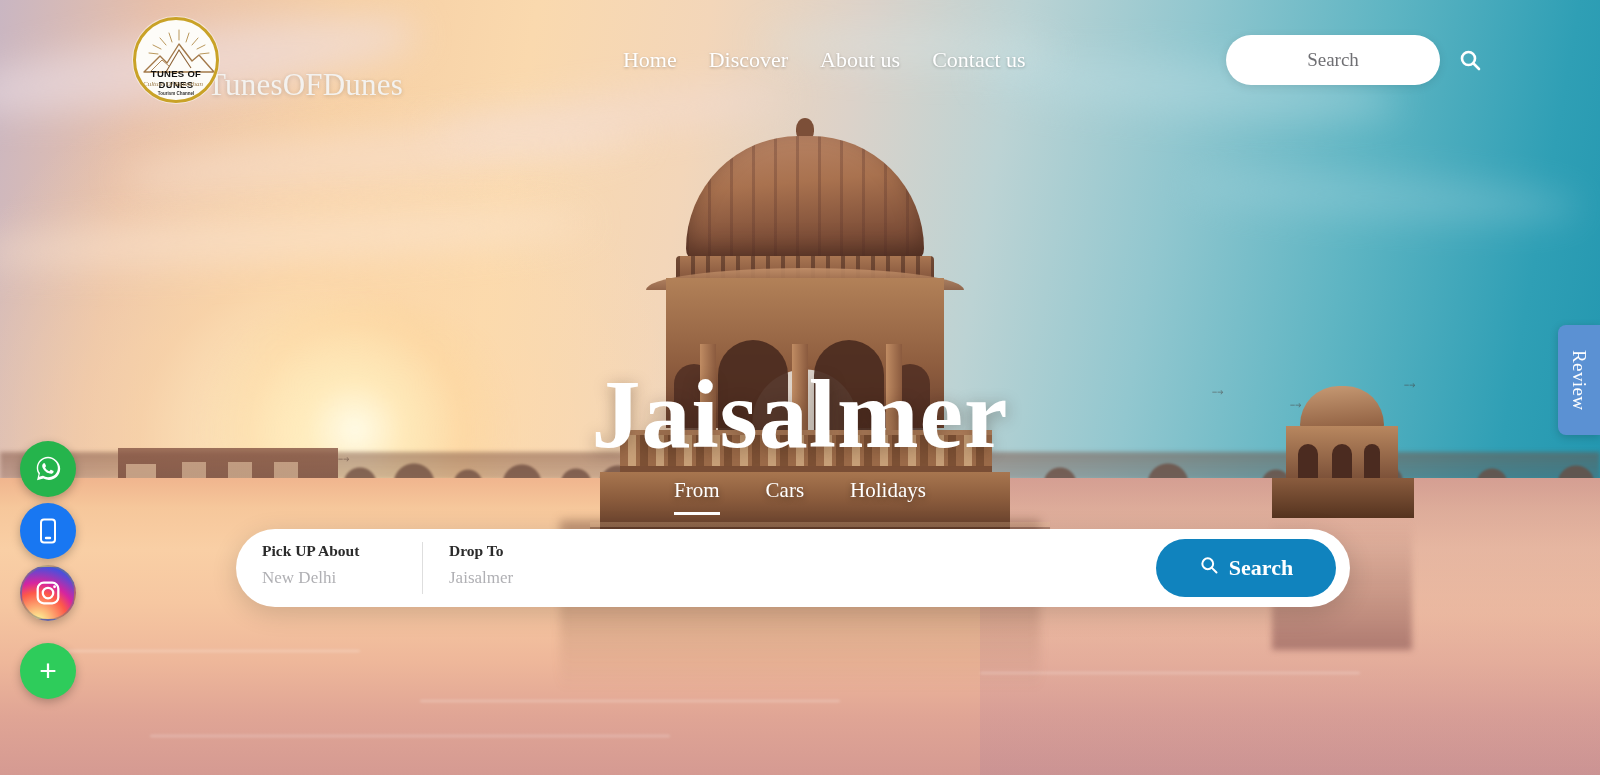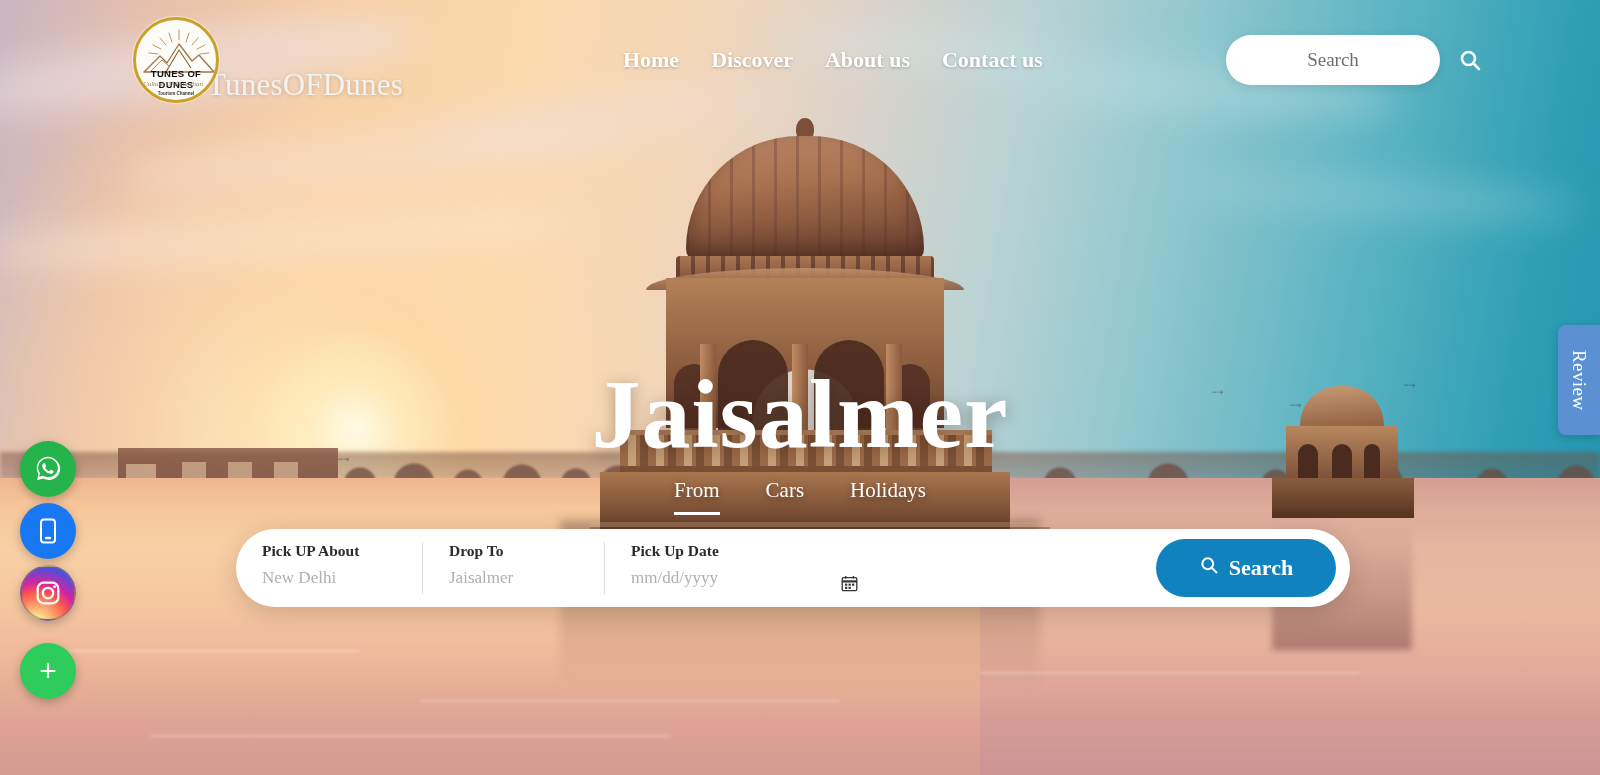--- a/index.html
+++ b/index.html
@@ -265,21 +265,21 @@
   }
   .brand-text {
     margin-left:-12px;
     font-size:31px; color:#f4f2ef; letter-spacing:.2px;
     text-shadow:0 1px 4px rgba(0,0,0,.18);
   }
 
   .nav { display:flex; gap:32px; margin-left:220px; }
   .nav a {
     color:#ffffff; text-decoration:none;
-    font-size:22px; font-weight:bold;
+    font-size:22px; font-weight:normal;
     text-shadow:0 1px 3px rgba(0,0,0,.25);
   }
 
   .search-wrap { display:flex; align-items:center; margin-left:auto; margin-right:118px; gap:18px; }
   .search-pill {
     width:214px; height:50px; border-radius:26px;
     background:#fff; border:none; outline:none;
     text-align:center;
     font-family:"Liberation Serif", serif;
     font-size:19px; color:#6f6f73;
@@ -502,37 +502,20 @@
     <div class="field f-pick">
       <div class="f-label">Pick UP About</div>
       <input class="f-value" type="text" placeholder="New Delhi" style="">
     </div>
 
     <div class="field f-drop">
       <div class="f-label">Drop To</div>
       <input class="f-value" type="text" placeholder="Jaisalmer" style="">
     </div>
 
-    <div class="field f-date">
-      <div class="f-label">Pick Up Date</div>
-      <input class="f-value" type="text" placeholder="mm/dd/yyyy" style="">
-      <span class="cal-icon">
-        <svg width="17" height="17" viewBox="0 0 17 17" fill="none" stroke="#333" stroke-width="1.3">
-          <rect x="1.2" y="2.6" width="14.6" height="13" rx="1.3"></rect>
-          <line x1="1.2" y1="6.4" x2="15.8" y2="6.4" stroke-width="2.2"></line>
-          <line x1="4.6" y1="1" x2="4.6" y2="3.6"></line>
-          <line x1="12.4" y1="1" x2="12.4" y2="3.6"></line>
-          <rect x="4" y="8.6" width="2.3" height="2.1" fill="#333" stroke="none"></rect>
-          <rect x="7.5" y="8.6" width="2.3" height="2.1" fill="#333" stroke="none"></rect>
-          <rect x="11" y="8.6" width="2.3" height="2.1" fill="#333" stroke="none"></rect>
-          <rect x="4" y="11.8" width="2.3" height="2.1" fill="#333" stroke="none"></rect>
-          <rect x="7.5" y="11.8" width="2.3" height="2.1" fill="#333" stroke="none"></rect>
-        </svg>
-      </span>
-    </div>
 
 
     <button class="search-btn">
       <span>
         <svg width="20" height="20" viewBox="0 0 24 24" fill="none" stroke="#ffffff" stroke-width="2.4" stroke-linecap="round">
           <circle cx="10.5" cy="10.5" r="6.5"></circle>
           <line x1="15.5" y1="15.5" x2="21" y2="21"></line>
         </svg>
       </span>
       <span>Search</span>

